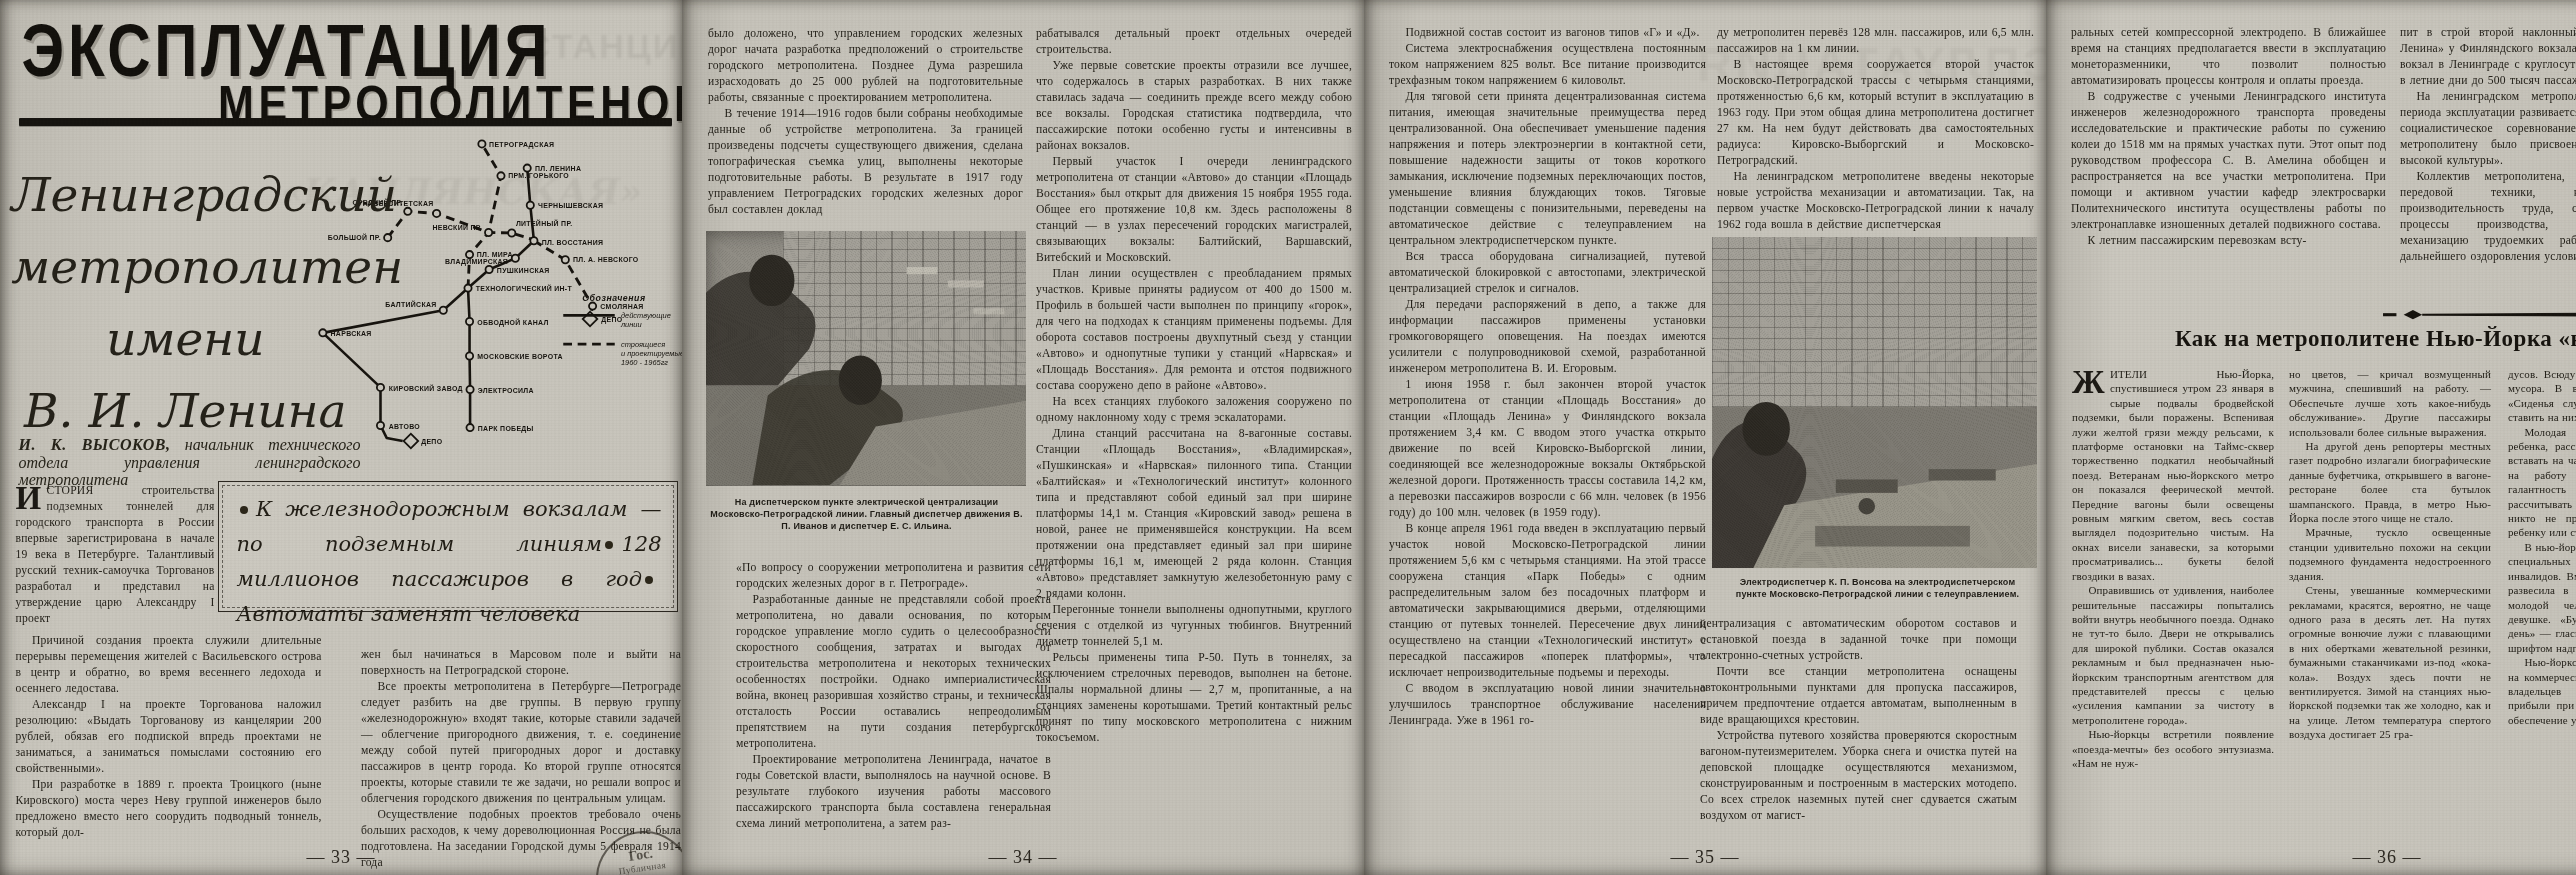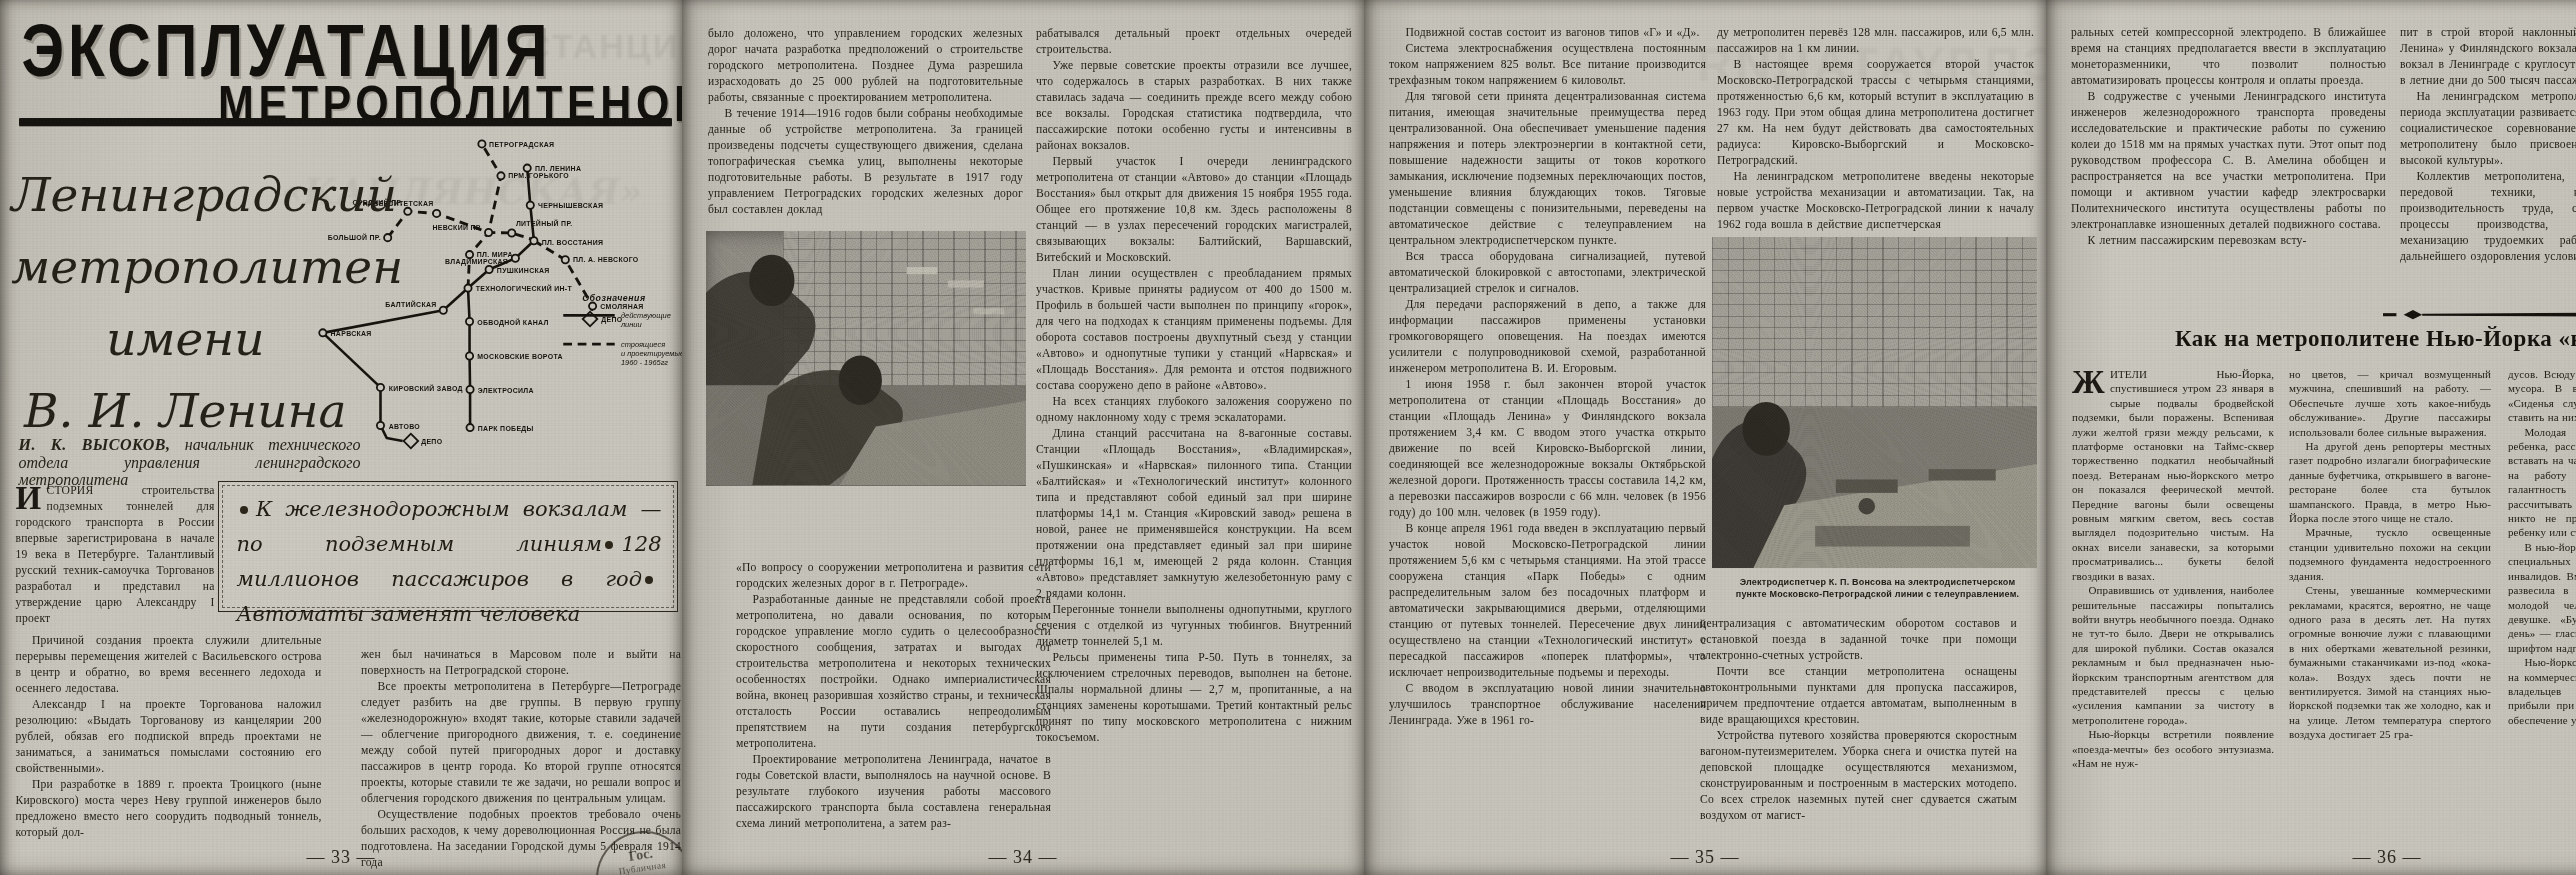--- a/index.html
+++ b/index.html
@@ -226,20 +226,21 @@
       <ellipse cx="128" cy="96" rx="44" ry="50" fill="#2b2822"></ellipse>
       <path d="M120,320 Q200,250 300,278 L370,330 Q400,360 360,400 L240,494 L90,494 Z" fill="#3a372f" opacity=".9"></path>
       <ellipse cx="300" cy="290" rx="42" ry="48" fill="#2b2822"></ellipse>
       <path d="M330,380 L622,330 L622,494 L260,494 Z" fill="#8d8a80"></path>
       <rect x="390" y="70" width="60" height="14" fill="#c8c5ba" opacity=".8"></rect>
       <rect x="470" y="96" width="70" height="14" fill="#c4c1b6" opacity=".7"></rect>
       <rect x="520" y="150" width="60" height="12" fill="#c4c1b6" opacity=".6"></rect>
     </svg>
     <div class="grain"></div>
   </div>
+  <div class="caption" style="left:28px;top:496px;width:313px;">На диспетчерском пункте электрической централизации Московско-Петроградской линии. Главный диспетчер движения В. П. Иванов и диспетчер Е. С. Ильина.</div>
 
   <div class="col" style="left:26px;top:560px;width:315px;margin-left:28px;">
       <p class="para first">«По вопросу о сооружении метрополитена и развития сети городских железных дорог в г. Петрограде».</p>
       <p class="para">Разработанные данные не представляли собой проекта метрополитена, но давали основания, по которым городское управление могло судить о целесообразности скоростного сообщения, затратах и выгодах от строительства метрополитена и некоторых технических особенностях постройки. Однако империалистическая война, вконец разорившая хозяйство страны, и техническая отсталость России оставались непреодолимым препятствием на пути создания петербургского метрополитена.</p>
       <p class="para">Проектирование метрополитена Ленинграда, начатое в годы Советской власти, выполнялось на научной основе. В результате глубокого изучения работы массового пассажирского транспорта была составлена генеральная схема линий метрополитена, а затем раз-</p>
     </div>
   <div class="col" style="left:354px;top:26px;width:316px;">
       <p class="para first">рабатывался детальный проект отдельных очередей строительства.</p>
       <p class="para">Уже первые советские проекты отразили все лучшее, что содержалось в старых разработках. В них также ставилась задача — соединить прежде всего между собою все вокзалы. Городская статистика подтвердила, что пассажирские потоки особенно густы и интенсивны в районах вокзалов.</p>
       <p class="para">Первый участок I очереди ленинградского метрополитена от станции «Автово» до станции «Площадь Восстания» был открыт для движения 15 ноября 1955 года. Общее его протяжение 10,8 км. Здесь расположены 8 станций — в узлах пересечений городских магистралей, связывающих вокзалы: Балтийский, Варшавский, Витебский и Московский.</p>

